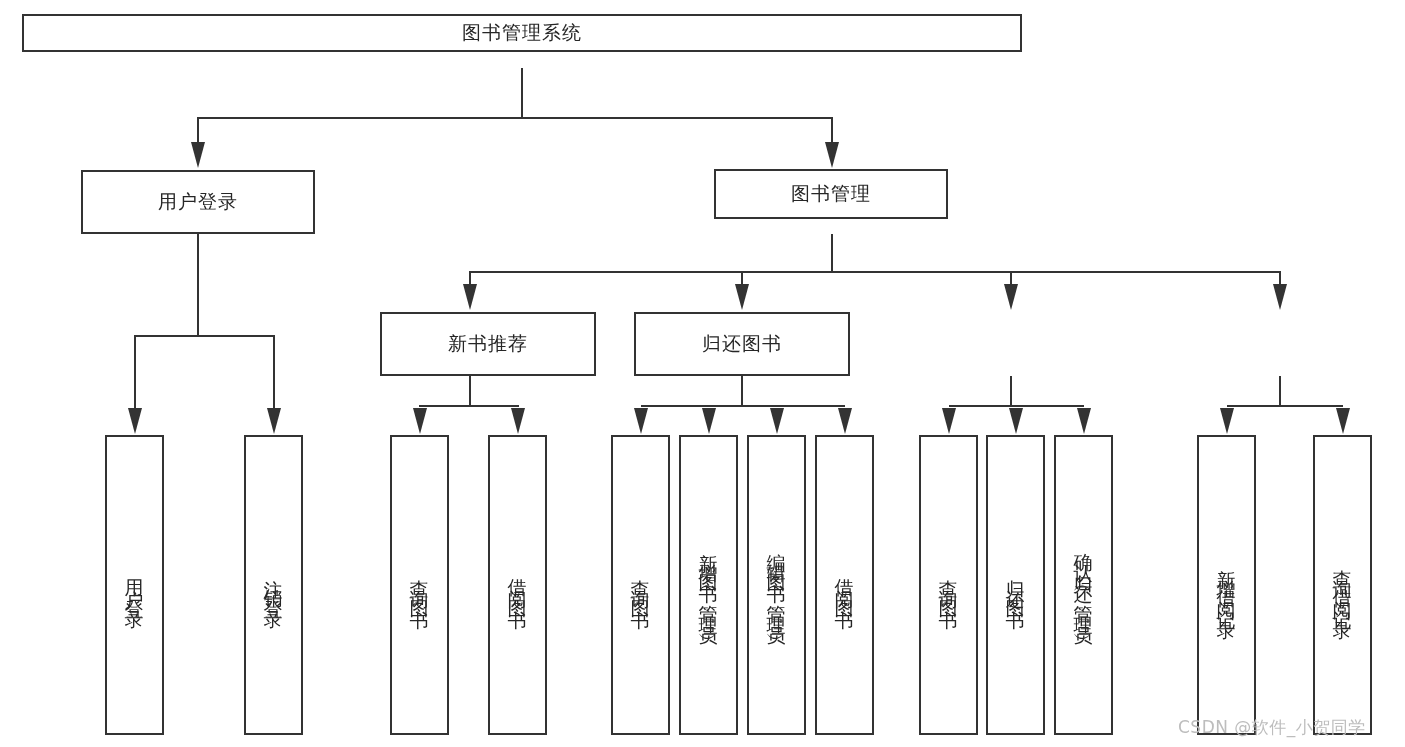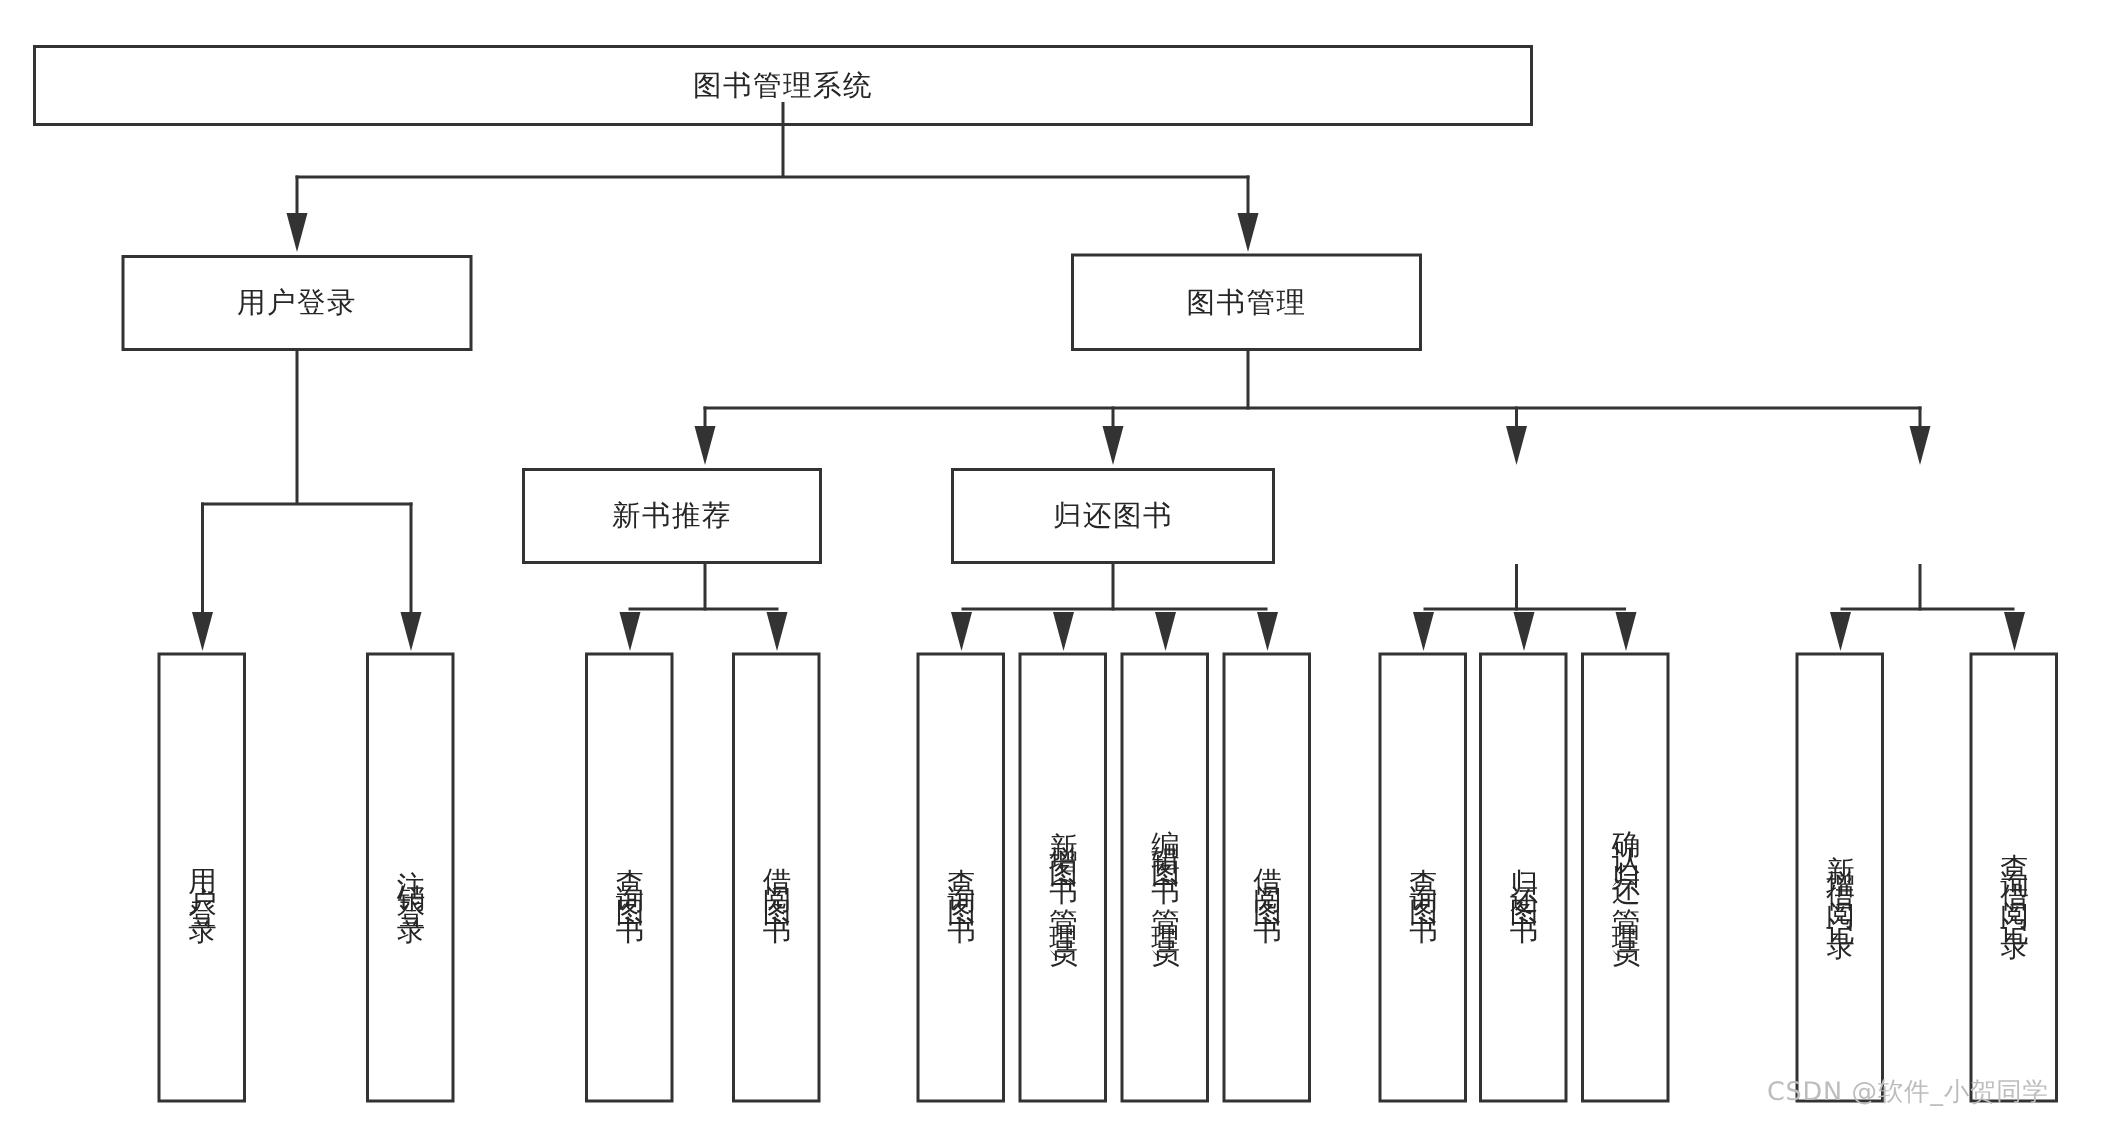--- a/index.html
+++ b/index.html
@@ -59,32 +59,32 @@
     letter-spacing:0.5px;
     white-space:nowrap;
     text-align:right;
   }
 </style>
 </head>
 <body>
 
 <div class="canvas">
 
-  <div class="box" style="left:22px;top:30px;width:1000px;height:54px">
+  <div class="box" style="left:22px;top:14px;width:1000px;height:38px">
     <span class="hlabel">图书管理系统</span>
   </div>
 
   <div class="box" style="left:81px;top:170px;width:234px;height:64px">
     <span class="hlabel">用户登录</span>
   </div>
-  <div class="box" style="left:714px;top:169px;width:234px;height:65px">
+  <div class="box" style="left:714px;top:169px;width:234px;height:50px">
     <span class="hlabel">图书管理</span>
   </div>
 
-  <div class="box" style="left:348px;top:312px;width:200px;height:64px">
+  <div class="box" style="left:380px;top:312px;width:216px;height:64px">
     <span class="hlabel">新书推荐</span>
   </div>
   <div class="box" style="left:634px;top:312px;width:216px;height:64px">
     <span class="hlabel">归还图书</span>
   </div>
 
   <div class="box leaf" style="left:105px">
       <span class="vlabel">用户登录</span>
     </div>
   <div class="box leaf" style="left:244px">

